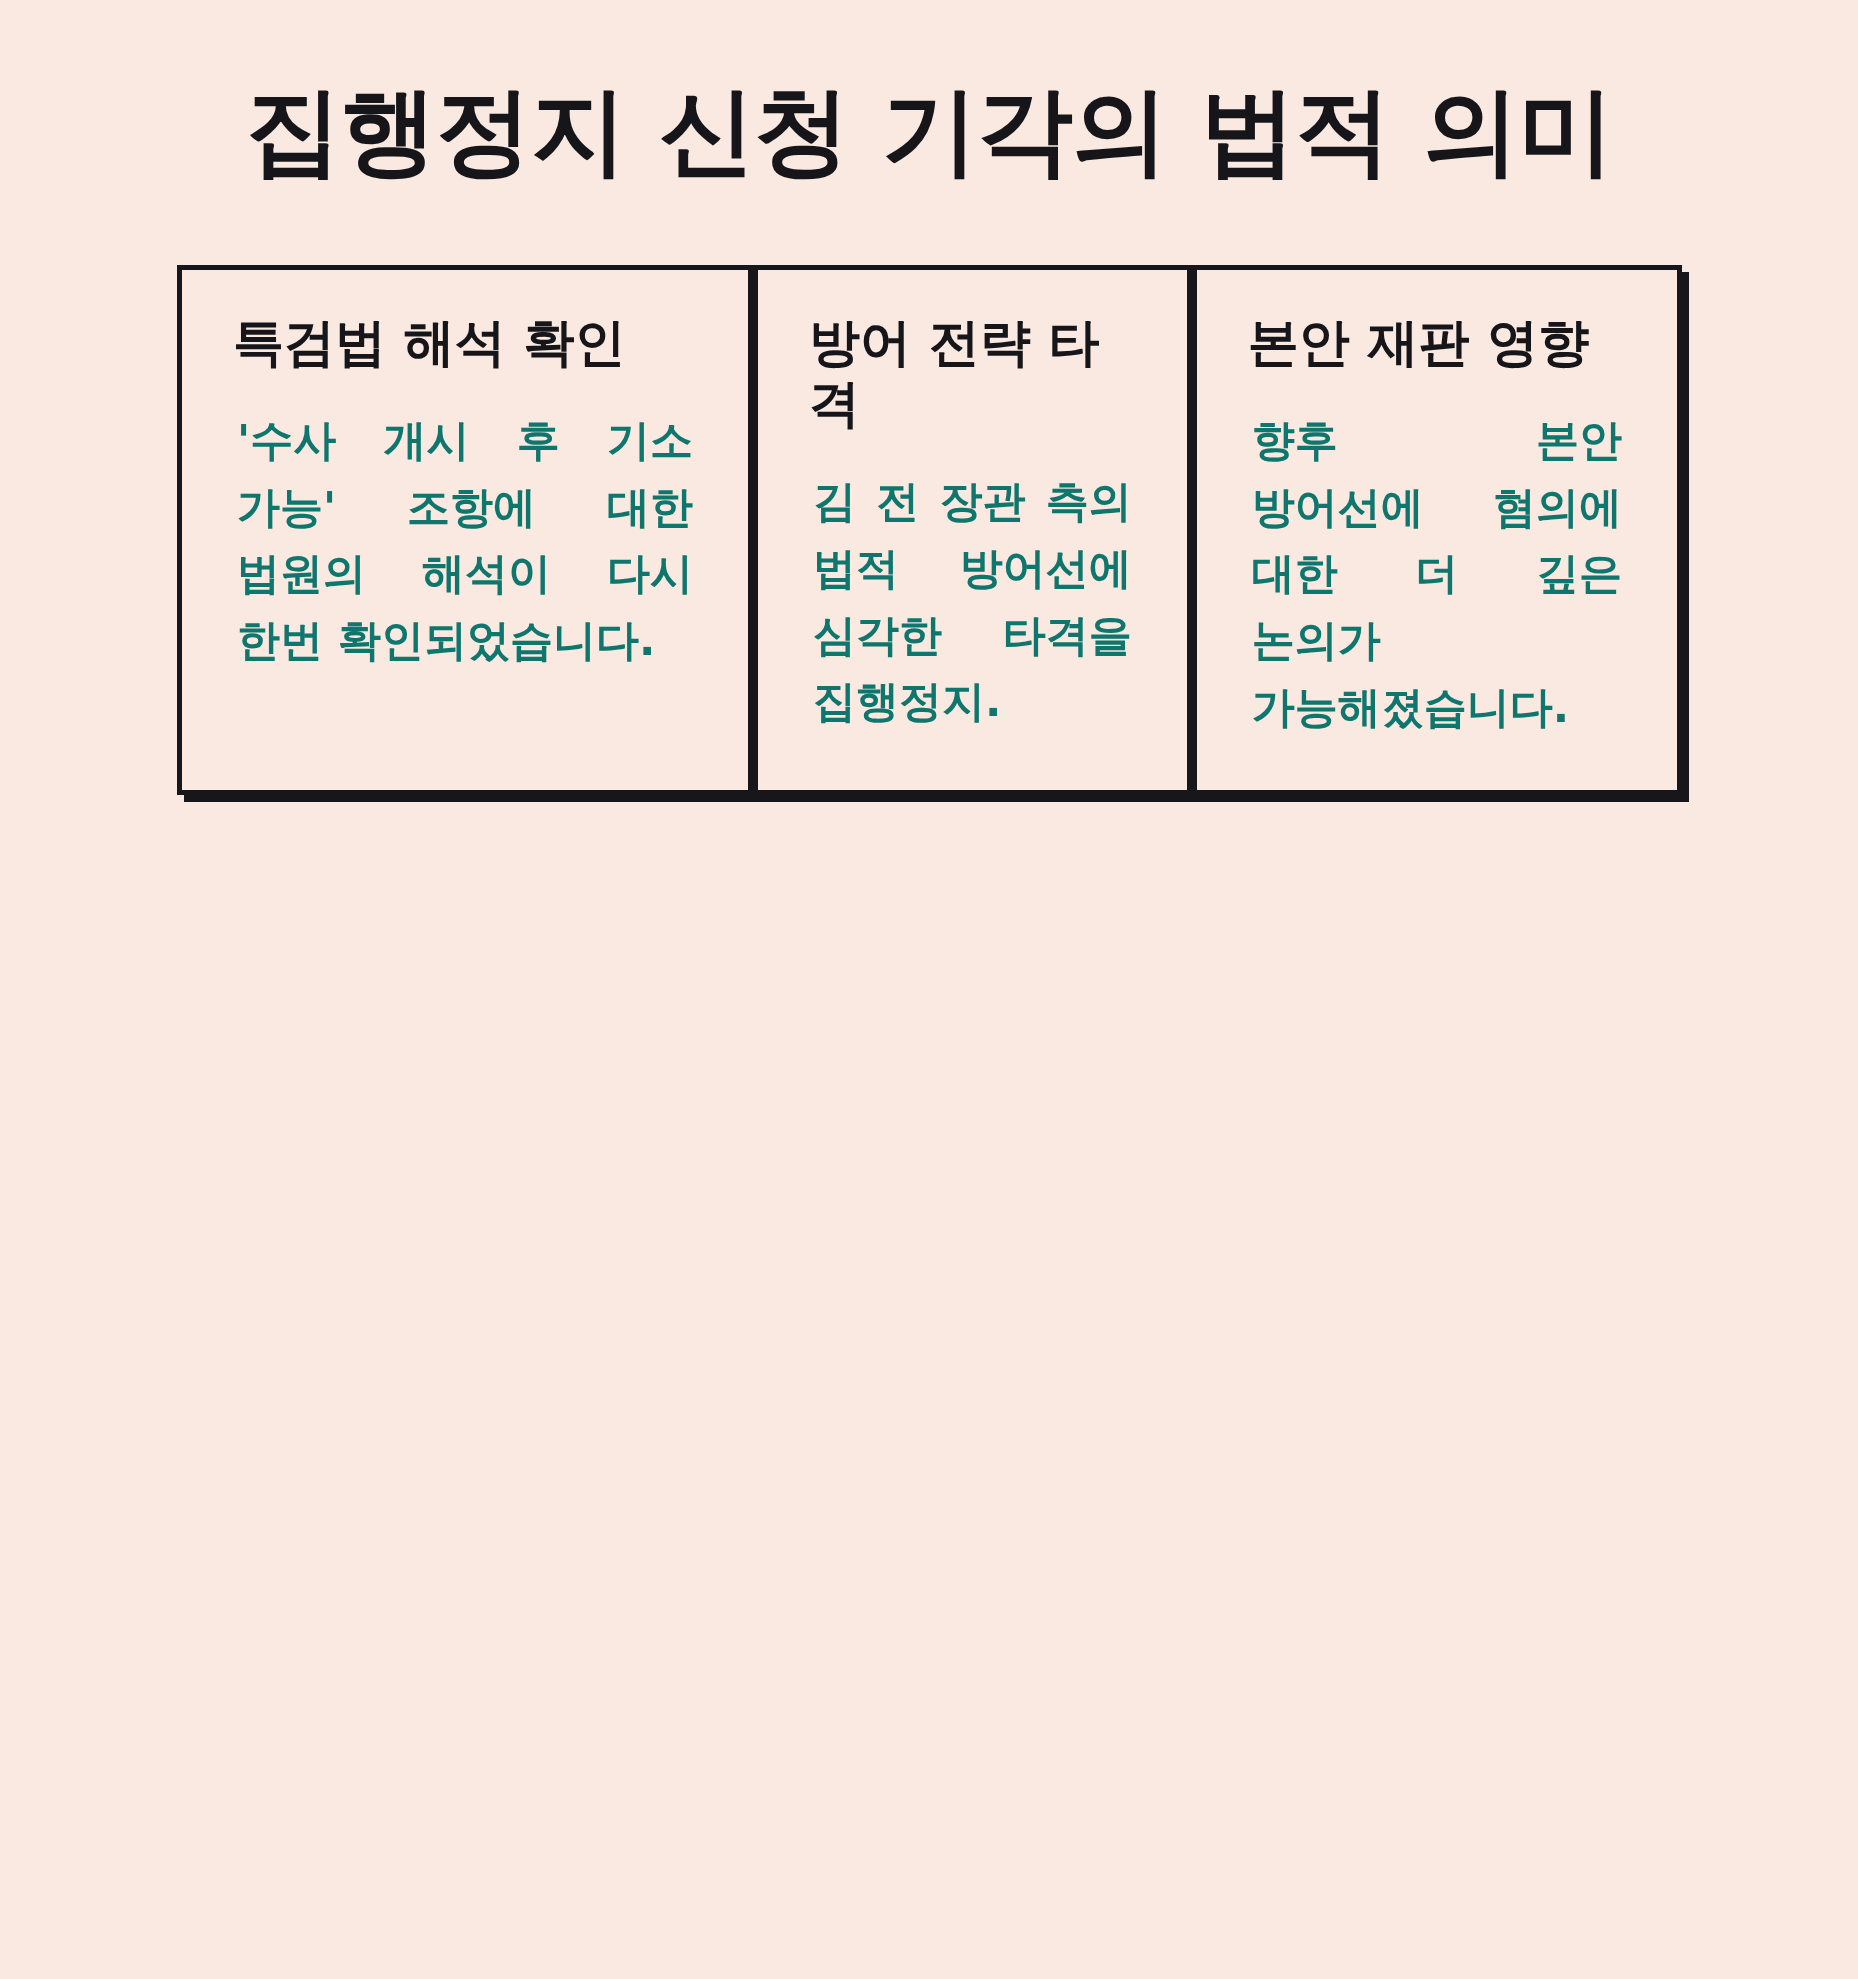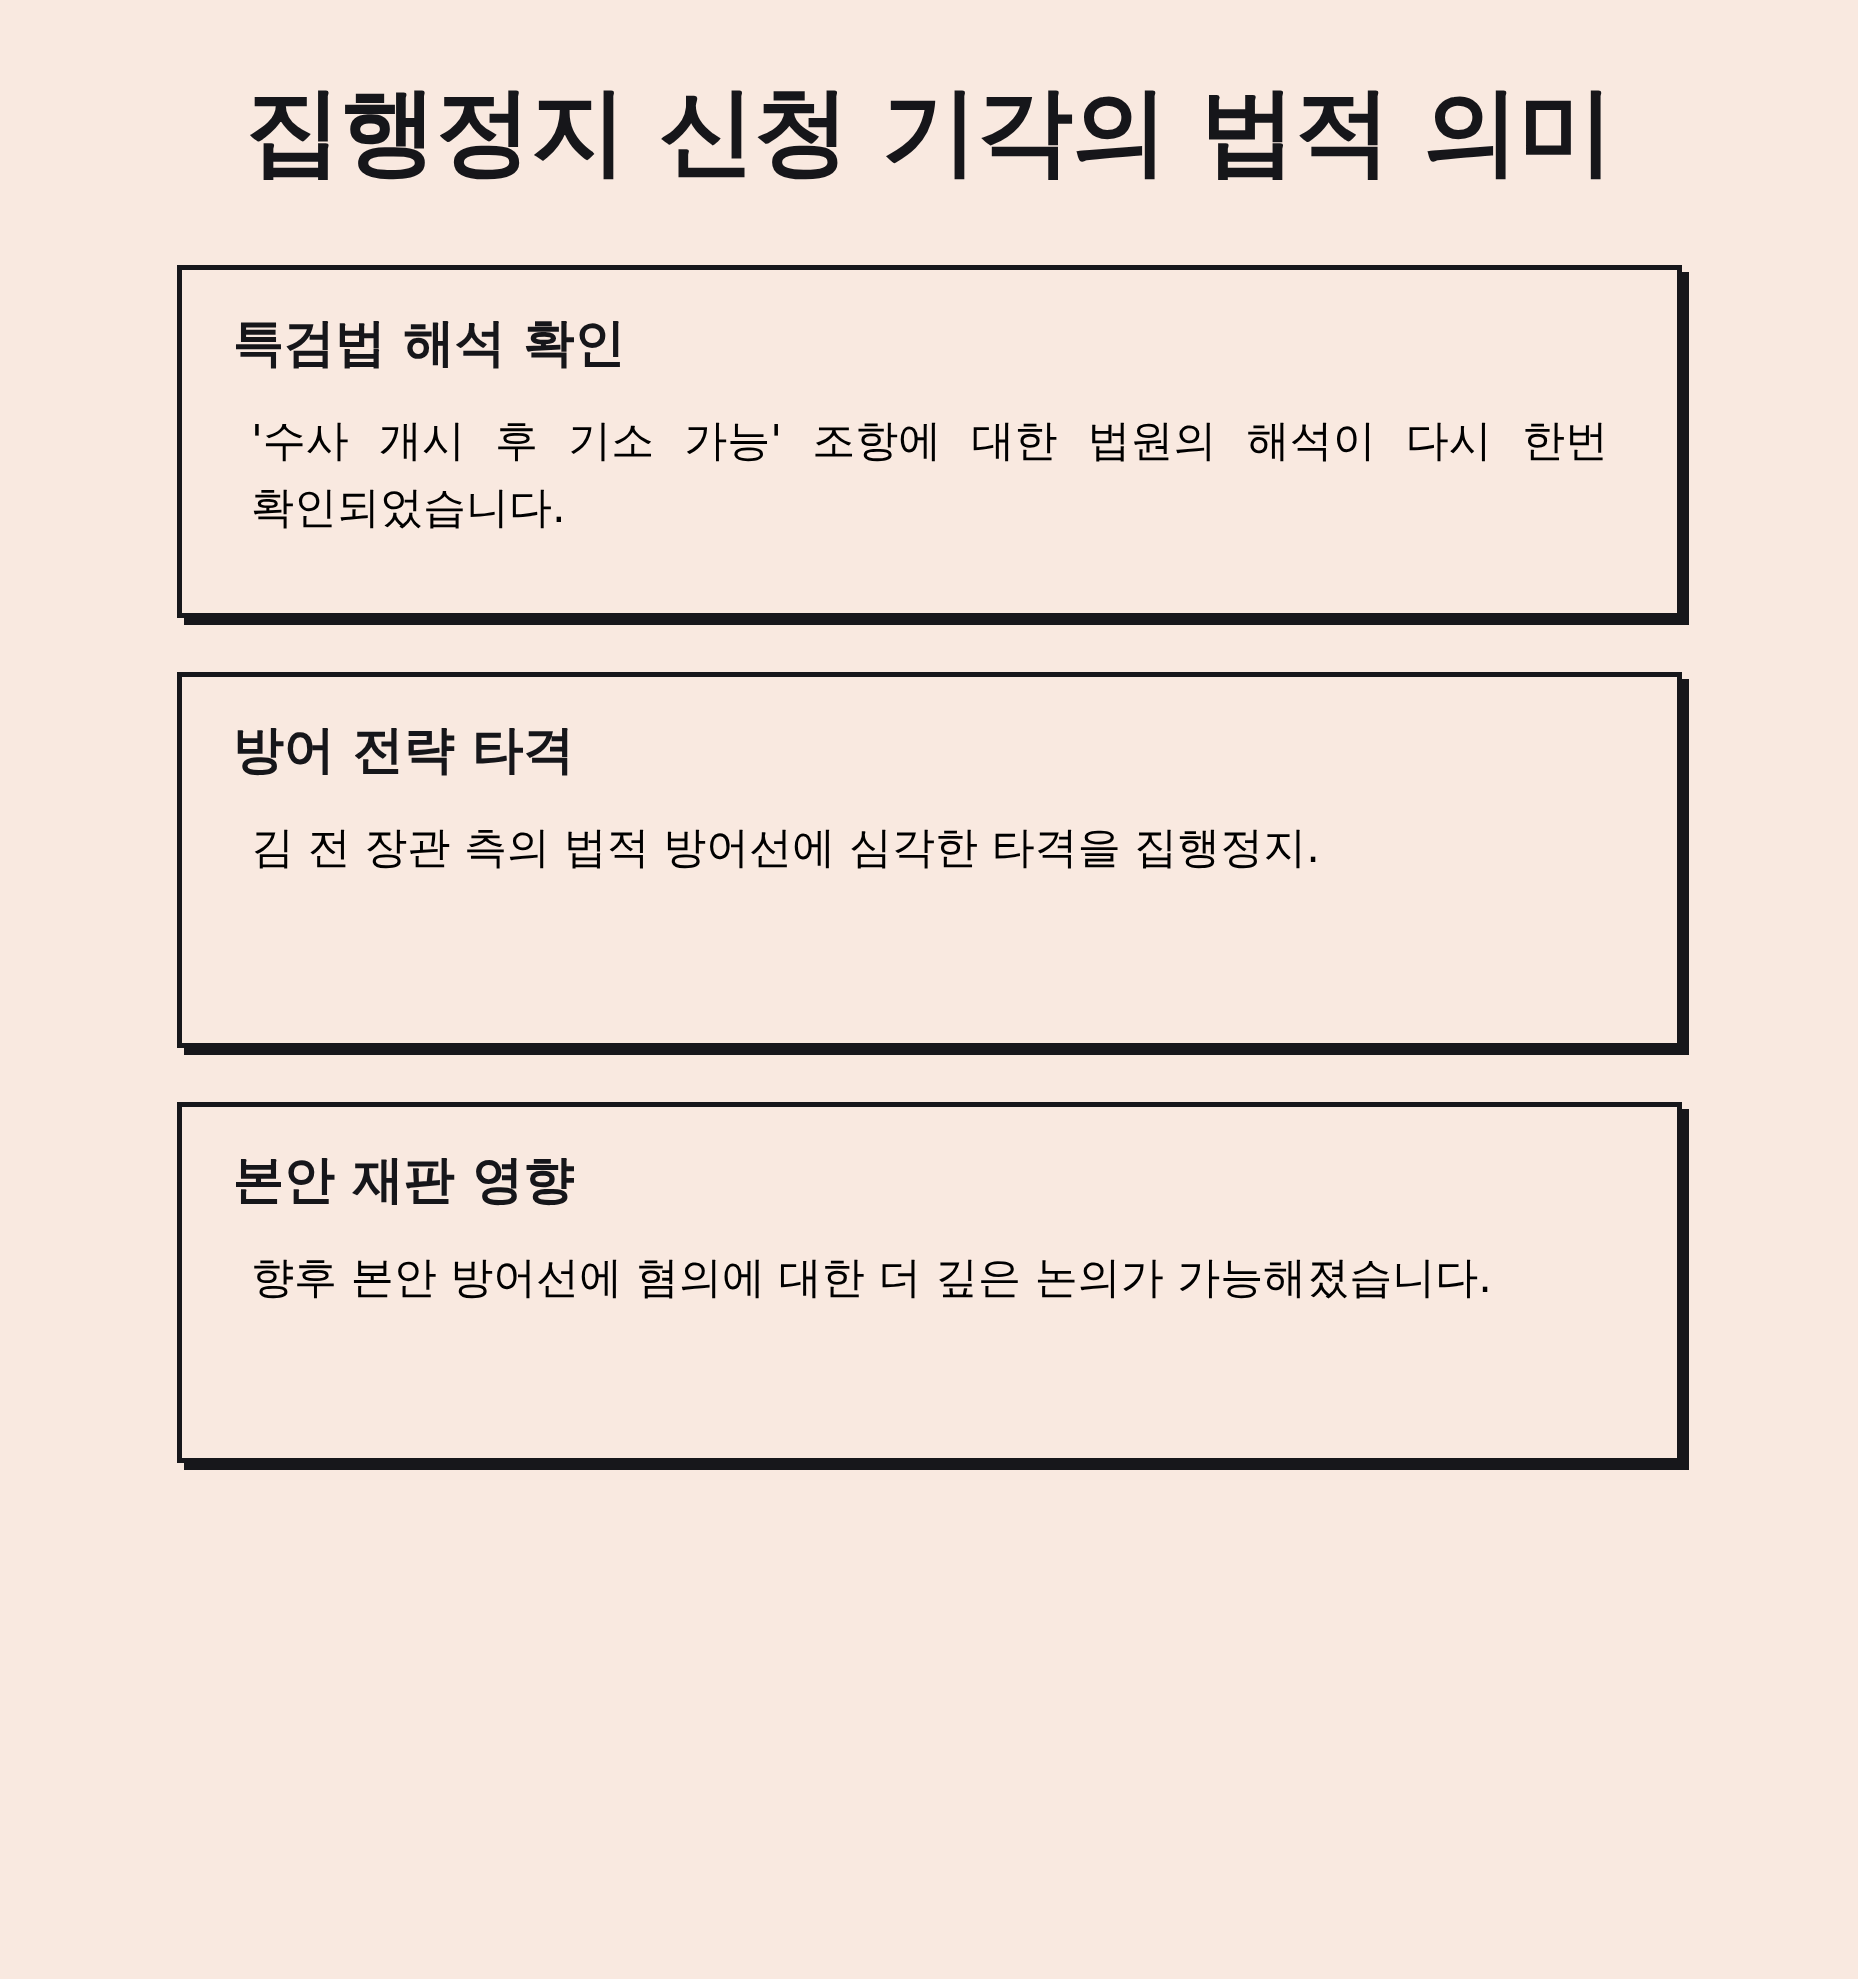--- a/index.html
+++ b/index.html
@@ -26,44 +26,43 @@
     font-size: 96px;
     line-height: 1.25;
     font-weight: 700;
     color: #16161a;
     text-align: center;
     letter-spacing: -0.8px;
   }
   .cards {
     margin-top: 74px;
     display: flex;
-    flex-direction: column;
-    gap: 54px;
+    flex-direction: row;
   }
   .card {
     position: relative;
     box-sizing: border-box;
     border: 5.4px solid #17171b;
     background: #f9e9e0;
     padding: 42px 51px 46px 51px;
     box-shadow: 7px 7px 0 #17171b;
   }
   .card-title {
     margin: 0 0 34px 0;
     font-size: 51px;
     line-height: 1.2;
     font-weight: 700;
     color: #16161a;
   }
   .card-body {
-    margin: 18px;
+    margin: 4px;
     font-size: 43px;
     line-height: 1.55;
-    font-weight: 400;
-    color: #000000;
+    font-weight: 700;
+    color: #0f766e;
     text-align: justify;
     text-justify: inter-character;
     word-break: keep-all;
   }
   .card--1 { min-height: 353px; }
   .card--2 { min-height: 376px; }
   .card--3 { min-height: 361px; }
 </style>
 </head>
 <body>

